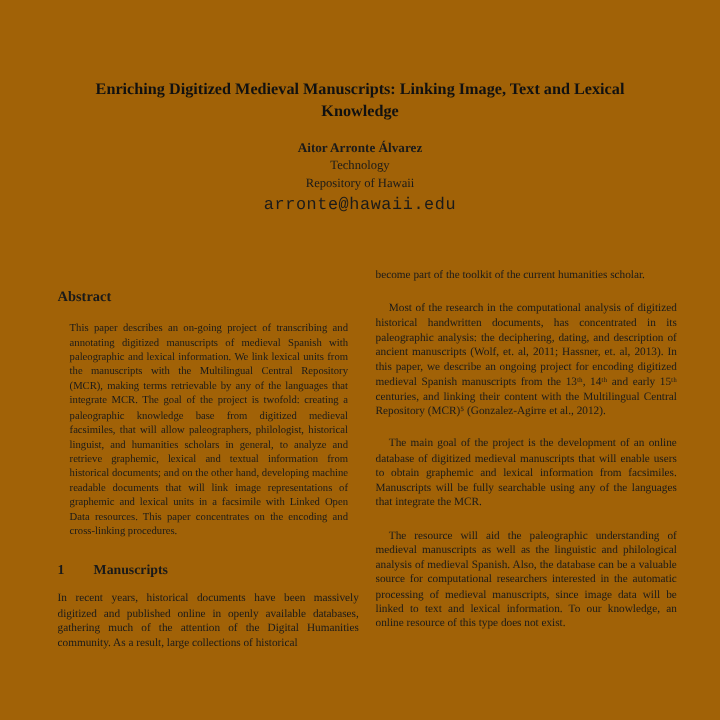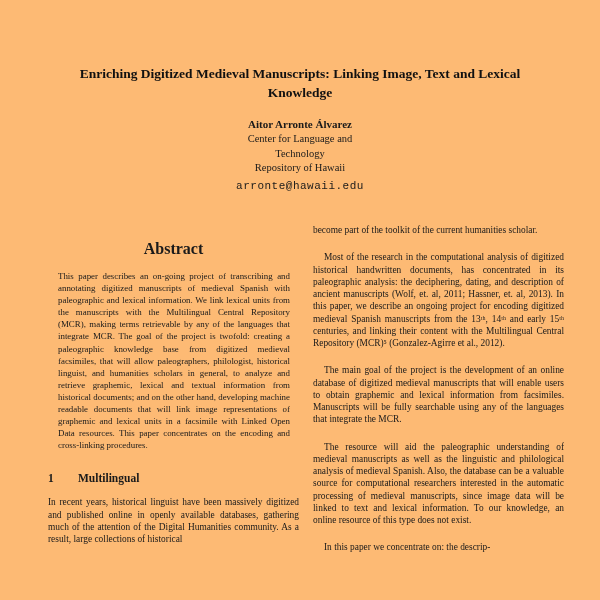--- a/index.html
+++ b/index.html
@@ -4,21 +4,21 @@
 <style>
   html, body {
     margin: 0;
     padding: 0;
     background: #ffffff;
   }
   .page {
     position: relative;
     width: 600px;
     height: 600px;
-    background: #fdba74;
+    background: #a16207;
     overflow: hidden;
     font-family: "Liberation Serif", "DejaVu Serif", serif;
     color: #1a1a1a;
   }
   .paper-title {
     position: absolute;
     top: 55px;
     left: 50px;
     width: 500px;
     text-align: center;
@@ -38,42 +38,42 @@
     font-size: 11px;
     font-weight: bold;
     line-height: 15px;
   }
   .affil-line {
     font-size: 10.5px;
     line-height: 14.5px;
   }
   .author-email {
     font-family: "Liberation Mono", "DejaVu Sans Mono", monospace;
-    font-size: 11px;
+    font-size: 14px;
     line-height: 16px;
     margin-top: 2px;
     letter-spacing: 0.5px;
   }
   .columns {
     position: absolute;
     top: 224px;
     left: 48px;
     width: 516px;
     height: 376px;
     display: flex;
     gap: 14px;
     overflow: hidden;
   }
   .col {
     width: 251px;
     overflow: hidden;
   }
   .abstract-heading {
-    text-align: center;
-    font-size: 16px;
+    text-align: left;
+    font-size: 12px;
     font-weight: bold;
     margin: 16px 0 12px 0;
   }
   .abstract-body {
     margin: 12px 9px 0 10px;
     font-size: 8.9px;
     line-height: 12.1px;
     text-align: justify;
   }
   .section-heading {
@@ -100,42 +100,40 @@
 </style>
 </head>
 <body>
 
 <div class="page">
 
   <h1 class="paper-title">Enriching Digitized Medieval Manuscripts: Linking Image, Text and Lexical Knowledge</h1>
 
   <div class="author-block">
     <div class="author-name">Aitor Arronte Álvarez</div>
-    <div class="affil-line">Center for Language and</div>
     <div class="affil-line">Technology</div>
     <div class="affil-line">Repository of Hawaii</div>
     <div class="author-email">arronte@hawaii.edu</div>
   </div>
 
   <div class="columns">
 
     <div class="col col-left">
       <div class="abstract-heading">Abstract</div>
       <p class="abstract-body">This paper describes an on-going project of transcribing and annotating digitized manuscripts of medieval Spanish with paleographic and lexical information. We link lexical units from the manuscripts with the Multilingual Central Repository (MCR), making terms retrievable by any of the languages that integrate MCR. The goal of the project is twofold: creating a paleographic knowledge base from digitized medieval facsimiles, that will allow paleographers, philologist, historical linguist, and humanities scholars in general, to analyze and retrieve graphemic, lexical and textual information from historical documents; and on the other hand, developing machine readable documents that will link image representations of graphemic and lexical units in a facsimile with Linked Open Data resources. This paper concentrates on the encoding and cross-linking procedures.</p>
 
       <div class="section-heading">
-        <span class="sec-num">1</span><span>Multilingual</span>
+        <span class="sec-num">1</span><span>Manuscripts</span>
       </div>
 
-      <p class="body-par">In recent years, historical linguist have been massively digitized and published online in openly available databases, gathering much of the attention of the Digital Humanities community. As a result, large collections of historical</p>
+      <p class="body-par">In recent years, historical documents have been massively digitized and published online in openly available databases, gathering much of the attention of the Digital Humanities community. As a result, large collections of historical</p>
     </div>
 
     <div class="col col-right">
       <p class="body-par">become part of the toolkit of the current humanities scholar.</p>
       <p class="body-par indent">Most of the research in the computational analysis of digitized historical handwritten documents, has concentrated in its paleographic analysis: the deciphering, dating, and description of ancient manuscripts (Wolf, et. al, 2011; Hassner, et. al, 2013). In this paper, we describe an ongoing project for encoding digitized medieval Spanish manuscripts from the 13ᵗʰ, 14ᵗʰ and early 15ᵗʰ centuries, and linking their content with the Multilingual Central Repository (MCR)⁵ (Gonzalez-Agirre et al., 2012).</p>
       <p class="body-par indent">The main goal of the project is the development of an online database of digitized medieval manuscripts that will enable users to obtain graphemic and lexical information from facsimiles. Manuscripts will be fully searchable using any of the languages that integrate the MCR.</p>
       <p class="body-par indent">The resource will aid the paleographic understanding of medieval manuscripts as well as the linguistic and philological analysis of medieval Spanish. Also, the database can be a valuable source for computational researchers interested in the automatic processing of medieval manuscripts, since image data will be linked to text and lexical information. To our knowledge, an online resource of this type does not exist.</p>
-      <p class="body-par indent">In this paper we concentrate on: the descrip-</p>
     </div>
 
   </div>
 
 </div>
 
 </body></html>

